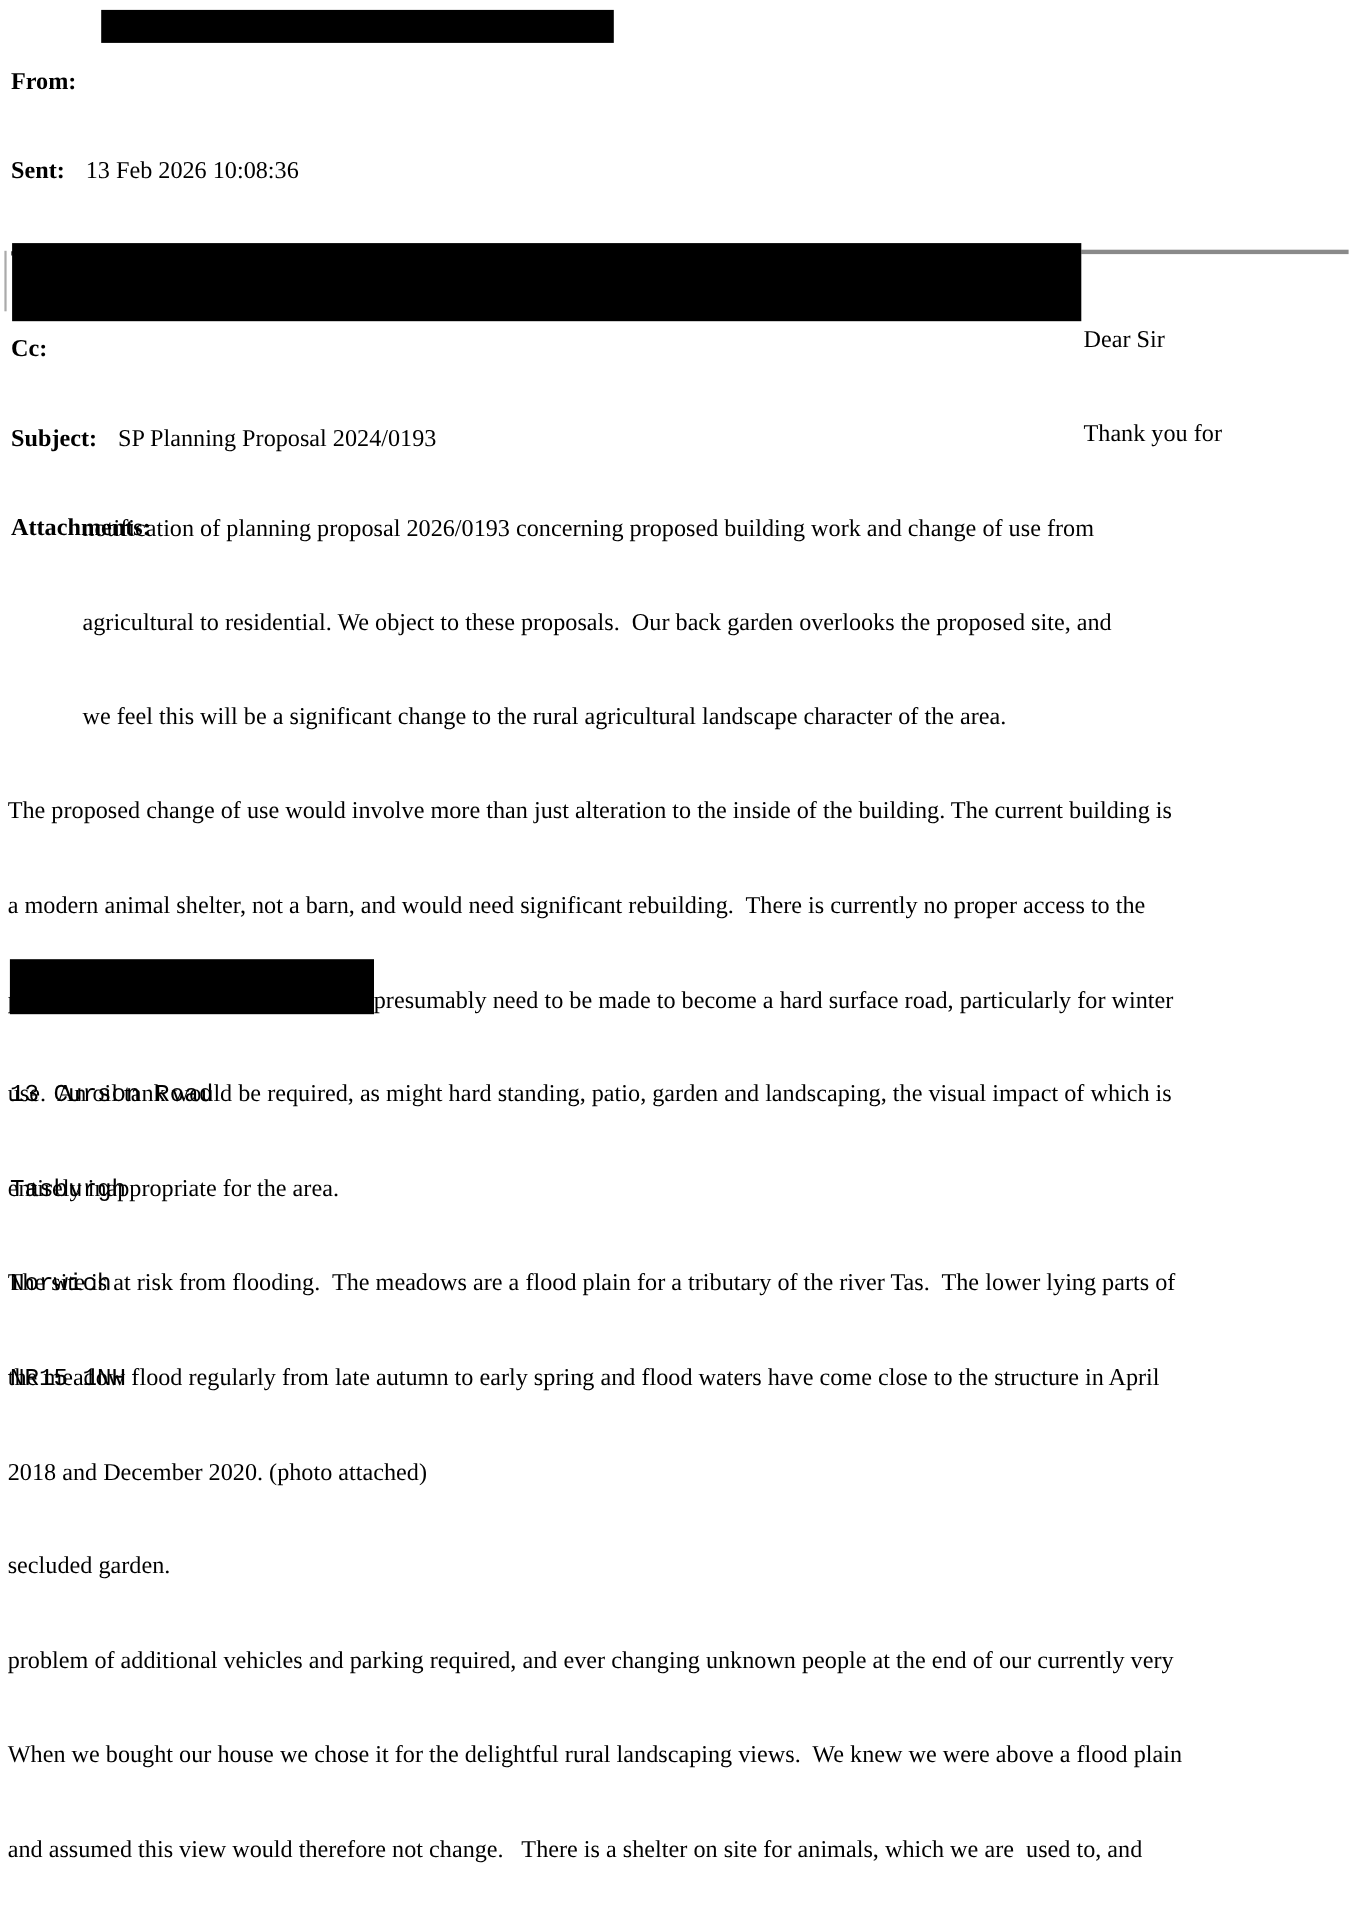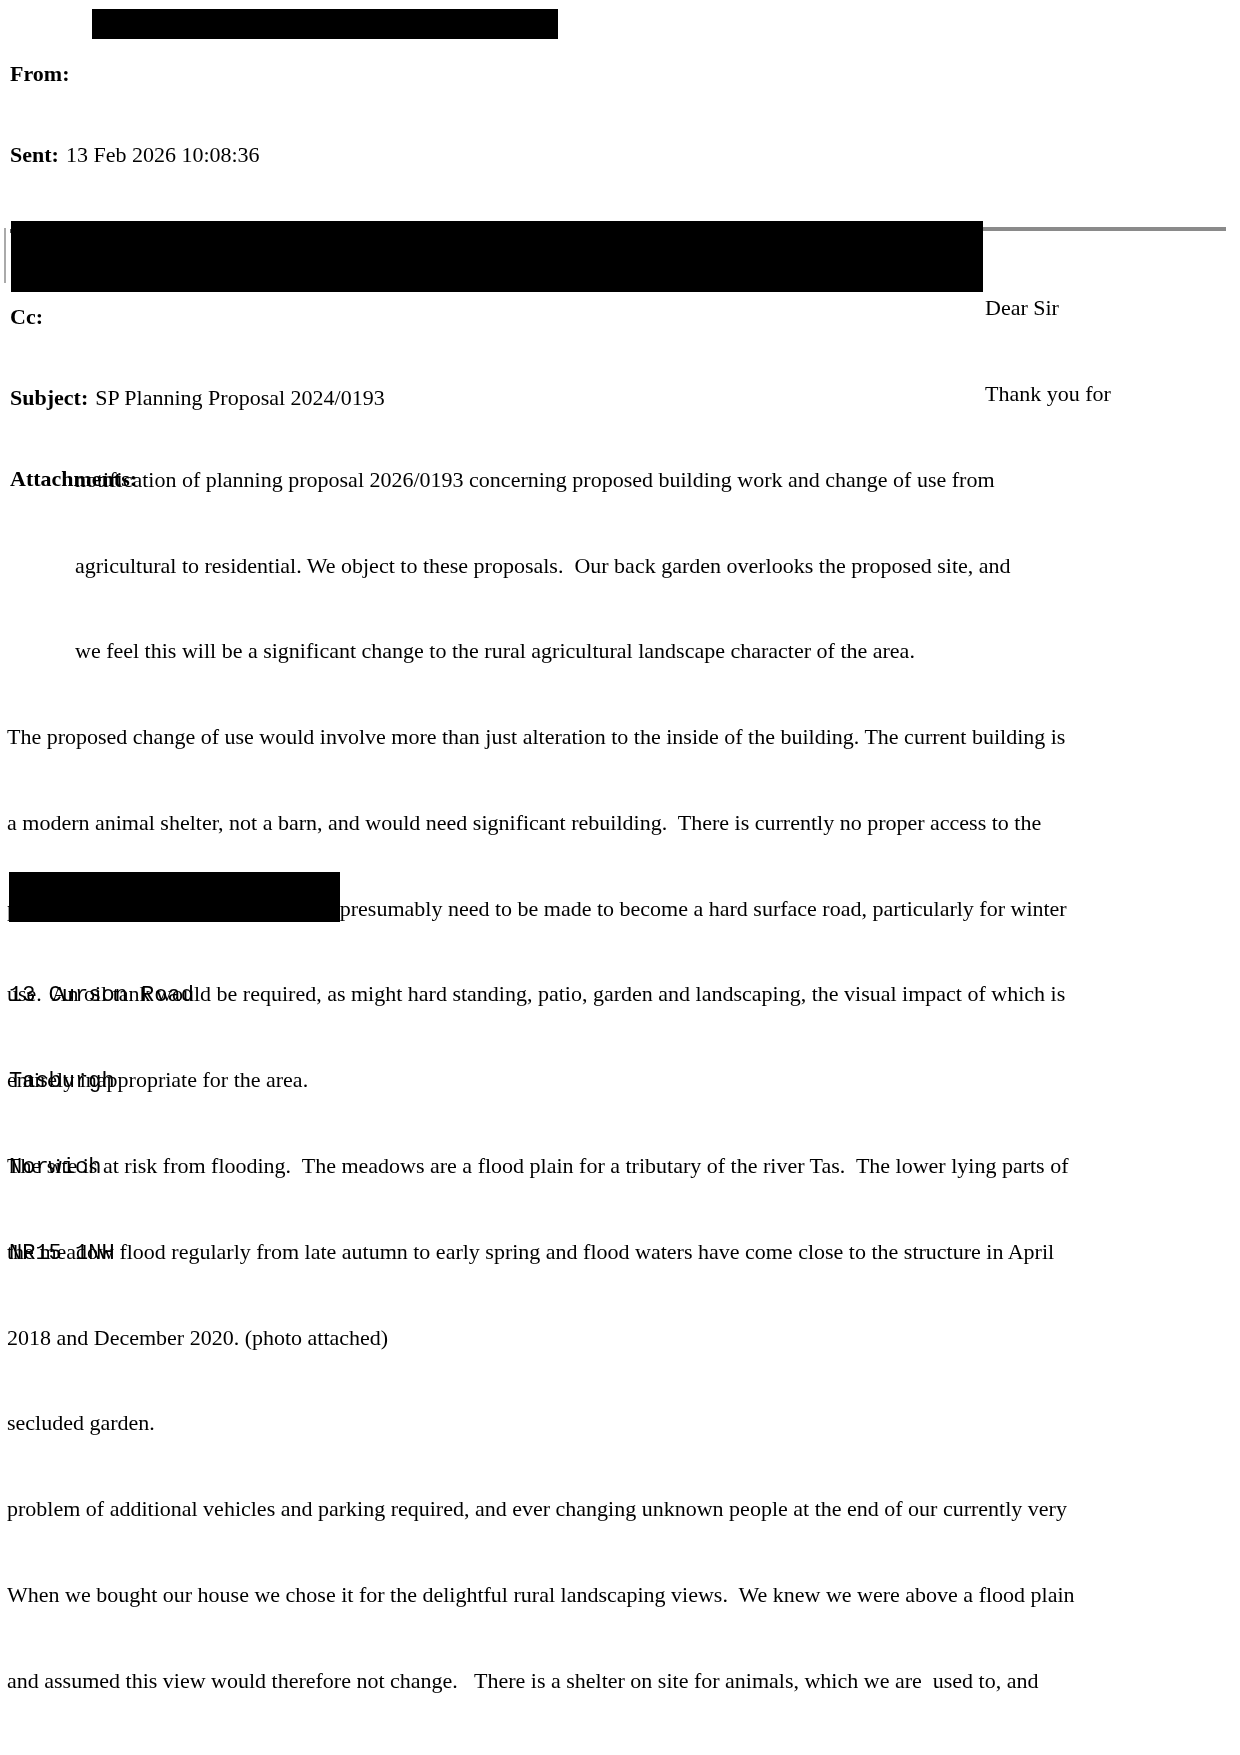--- a/index.html
+++ b/index.html
@@ -20,21 +20,21 @@
   }
   
   .header {
     position: absolute;
     left: 10px;
     top: 6px;
     line-height: 27px;
     white-space: pre;
   }
   .hlabel { font-weight: bold; text-align: center; }
-  .hval { margin-left: 7px; }
+  .hval { margin-left: 19px; }
   
   .redaction {
     position: absolute;
     background: #000000;
   }
   .from-bar   { left: 92px;  top: 9px;   width: 466px; height: 30px; }
   .body-block { left: 11px;  top: 221px; width: 972px; height: 71px; }
   .sig-block  { left: 9px;   top: 872px; width: 331px; height: 50px; }
   
   .separator {

